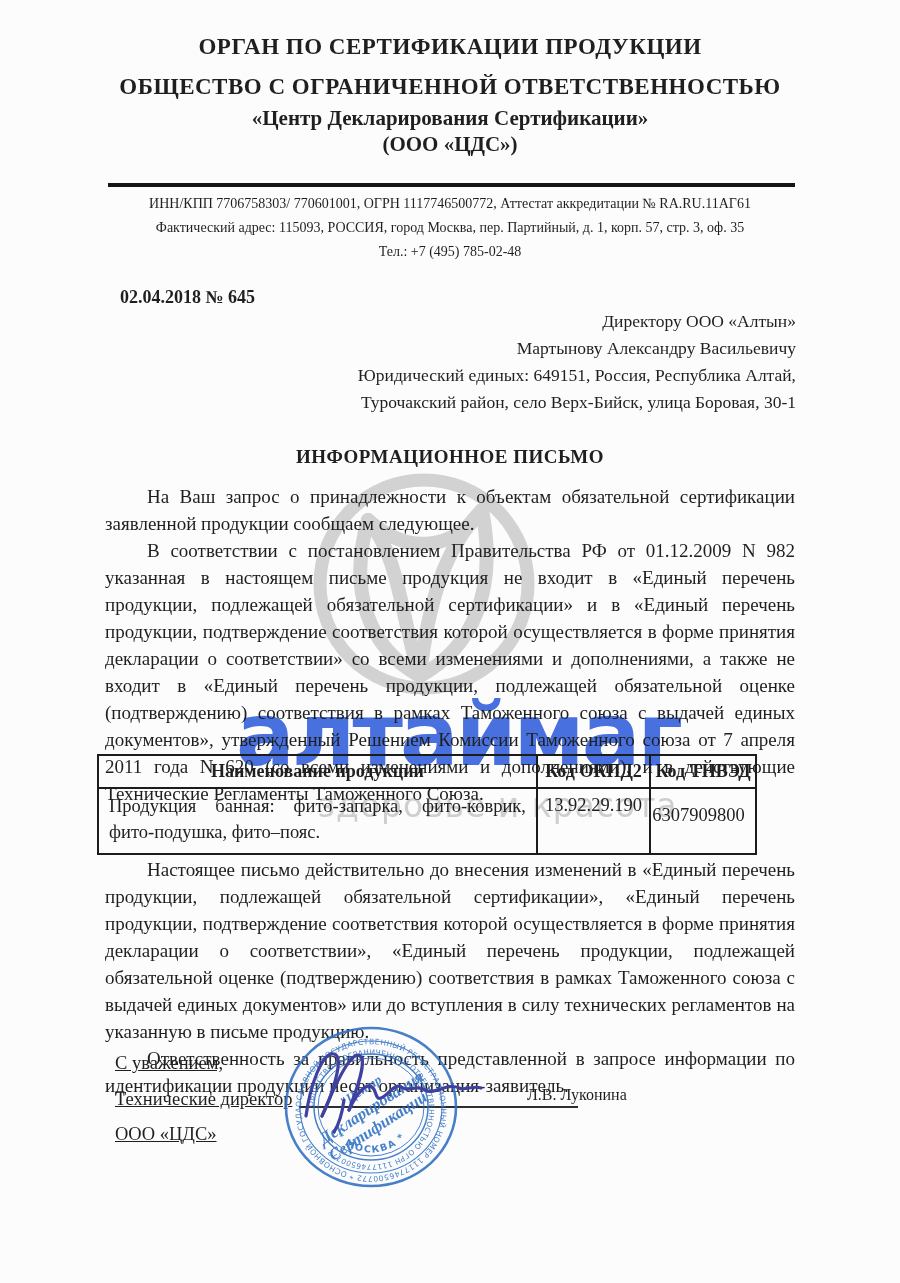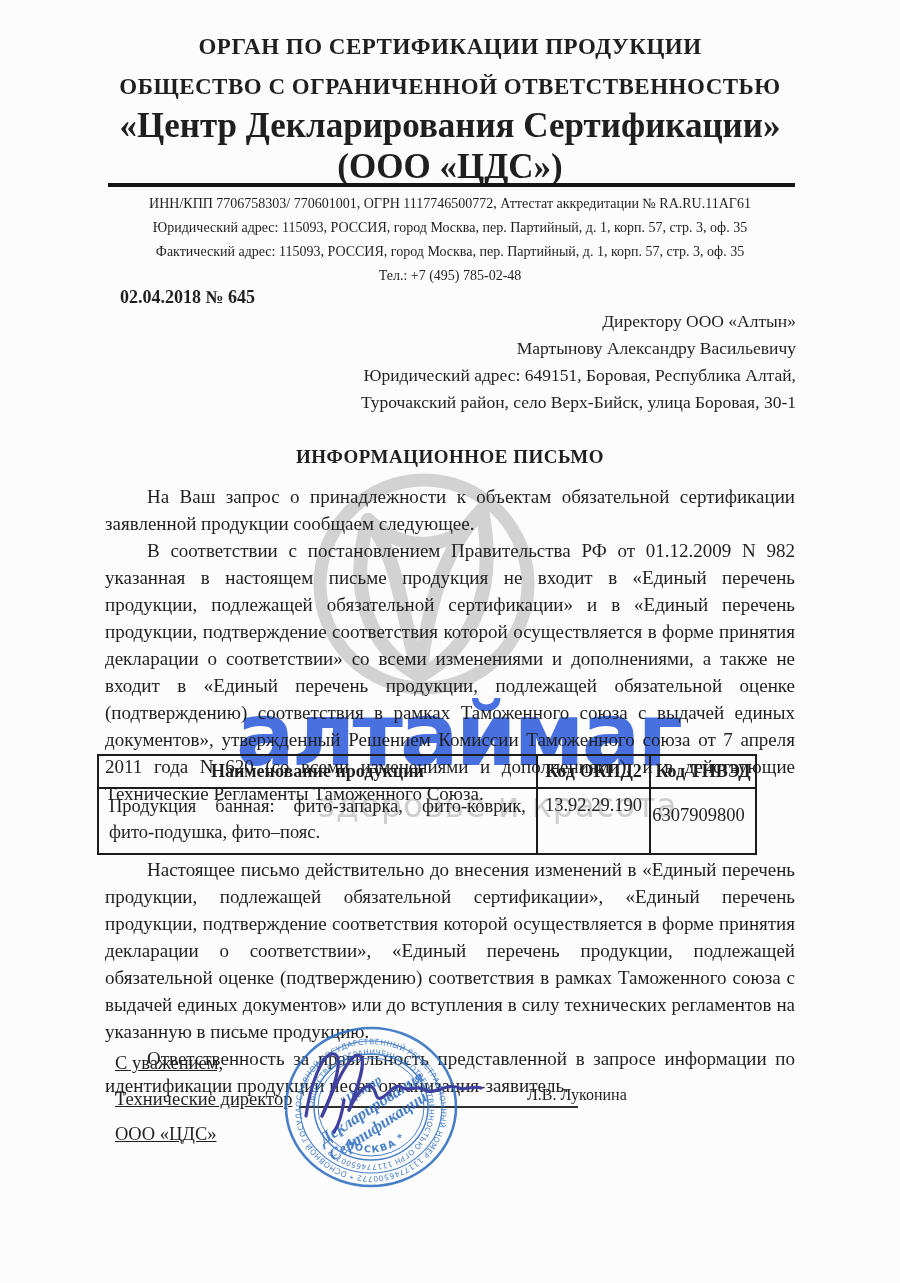--- a/index.html
+++ b/index.html
@@ -11,21 +11,21 @@
     background:#fcfcfc;
     font-family:"Liberation Serif","DejaVu Serif",serif;
     color:#1f1f1f;
     overflow:hidden;
   }
   
   .letterhead{position:absolute;left:0;top:34px;width:100%;text-align:center;z-index:1;}
   .lh-line1,.lh-line2{font-weight:bold;font-size:23px;letter-spacing:.5px;}
   .lh-line1{margin:0 0 14px 0;}
   .lh-line2{margin:0 0 6px 0;}
-  .lh-line3,.lh-line4{font-weight:bold;font-size:35px;margin:0;}
+  .lh-line3,.lh-line4{font-weight:bold;font-size:21px;margin:0;}
   .lh-line4{margin-top:1px;}
   .rule{position:absolute;left:108px;top:183px;width:687px;height:4px;background:#151515;z-index:1;}
   .requisites{position:absolute;left:0;top:192px;width:100%;text-align:center;font-size:14px;line-height:24px;z-index:1;}
   
   .ref-line{position:absolute;left:120px;top:287px;font-weight:bold;font-size:18px;z-index:1;}
   .addressee{position:absolute;right:104px;top:308px;text-align:right;font-size:17.5px;line-height:27px;z-index:1;}
   
   .letter-title{position:absolute;left:0;top:446px;width:100%;text-align:center;font-weight:bold;font-size:19px;letter-spacing:.5px;z-index:1;}
   .body-block{position:absolute;left:105px;width:690px;font-size:19px;line-height:27px;text-align:justify;z-index:1;}
   .body-block p{margin:0;text-indent:42px;}
@@ -81,30 +81,29 @@
 
   <div class="letterhead">
     <p class="lh-line1">ОРГАН ПО СЕРТИФИКАЦИИ ПРОДУКЦИИ</p>
     <p class="lh-line2">ОБЩЕСТВО С ОГРАНИЧЕННОЙ ОТВЕТСТВЕННОСТЬЮ</p>
     <p class="lh-line3">«Центр Декларирования Сертификации»</p>
     <p class="lh-line4">(ООО «ЦДС»)</p>
   </div>
   <div class="rule"></div>
   <div class="requisites">
     <div>ИНН/КПП  7706758303/ 770601001, ОГРН 1117746500772, Аттестат аккредитации № RA.RU.11АГ61</div>
-    <div>Юридический адрес: 115093, РОССИЯ, город Москва, пер. Партийный, д. 1, корп. 57, стр. 3, оф. 35</div>
     <div>Фактический адрес: 115093, РОССИЯ, город Москва, пер. Партийный, д. 1, корп. 57, стр. 3, оф. 35</div>
     <div>Тел.: +7 (495) 785-02-48</div>
   </div>
 
   <div class="ref-line">02.04.2018 № 645</div>
   <div class="addressee">
     <div>Директору ООО «Алтын»</div>
     <div>Мартынову Александру Васильевичу</div>
-    <div>Юридический адрес: 649151, Боровая, Республика Алтай,</div>
+    <div>Юридический единых: 649151, Россия, Республика Алтай,</div>
     <div>Турочакский район, село Верх-Бийск, улица Боровая, 30-1</div>
   </div>
 
   <div class="letter-title">ИНФОРМАЦИОННОЕ ПИСЬМО</div>
   <div class="body-block" id="body1">
     <p>На Ваш запрос о принадлежности к объектам обязательной сертификации заявленной продукции сообщаем следующее.</p>
     <p>В соответствии с постановлением Правительства РФ от 01.12.2009 N 982 указанная в настоящем письме продукция не входит в «Единый перечень продукции, подлежащей обязательной сертификации» и в «Единый перечень продукции, подтверждение соответствия которой осуществляется в форме принятия декларации о соответствии» со всеми изменениями и дополнениями, а также не входит в «Единый перечень продукции, подлежащей обязательной оценке (подтверждению) соответствия в рамках Таможенного союза с выдачей единых документов», утвержденный Решением Комиссии Таможенного союза от 7 апреля 2011 года N 620 (со всеми изменениями и дополнениями), и в действующие Технические Регламенты Таможенного Союза.</p>
   </div>
 
   <table class="products-table">

